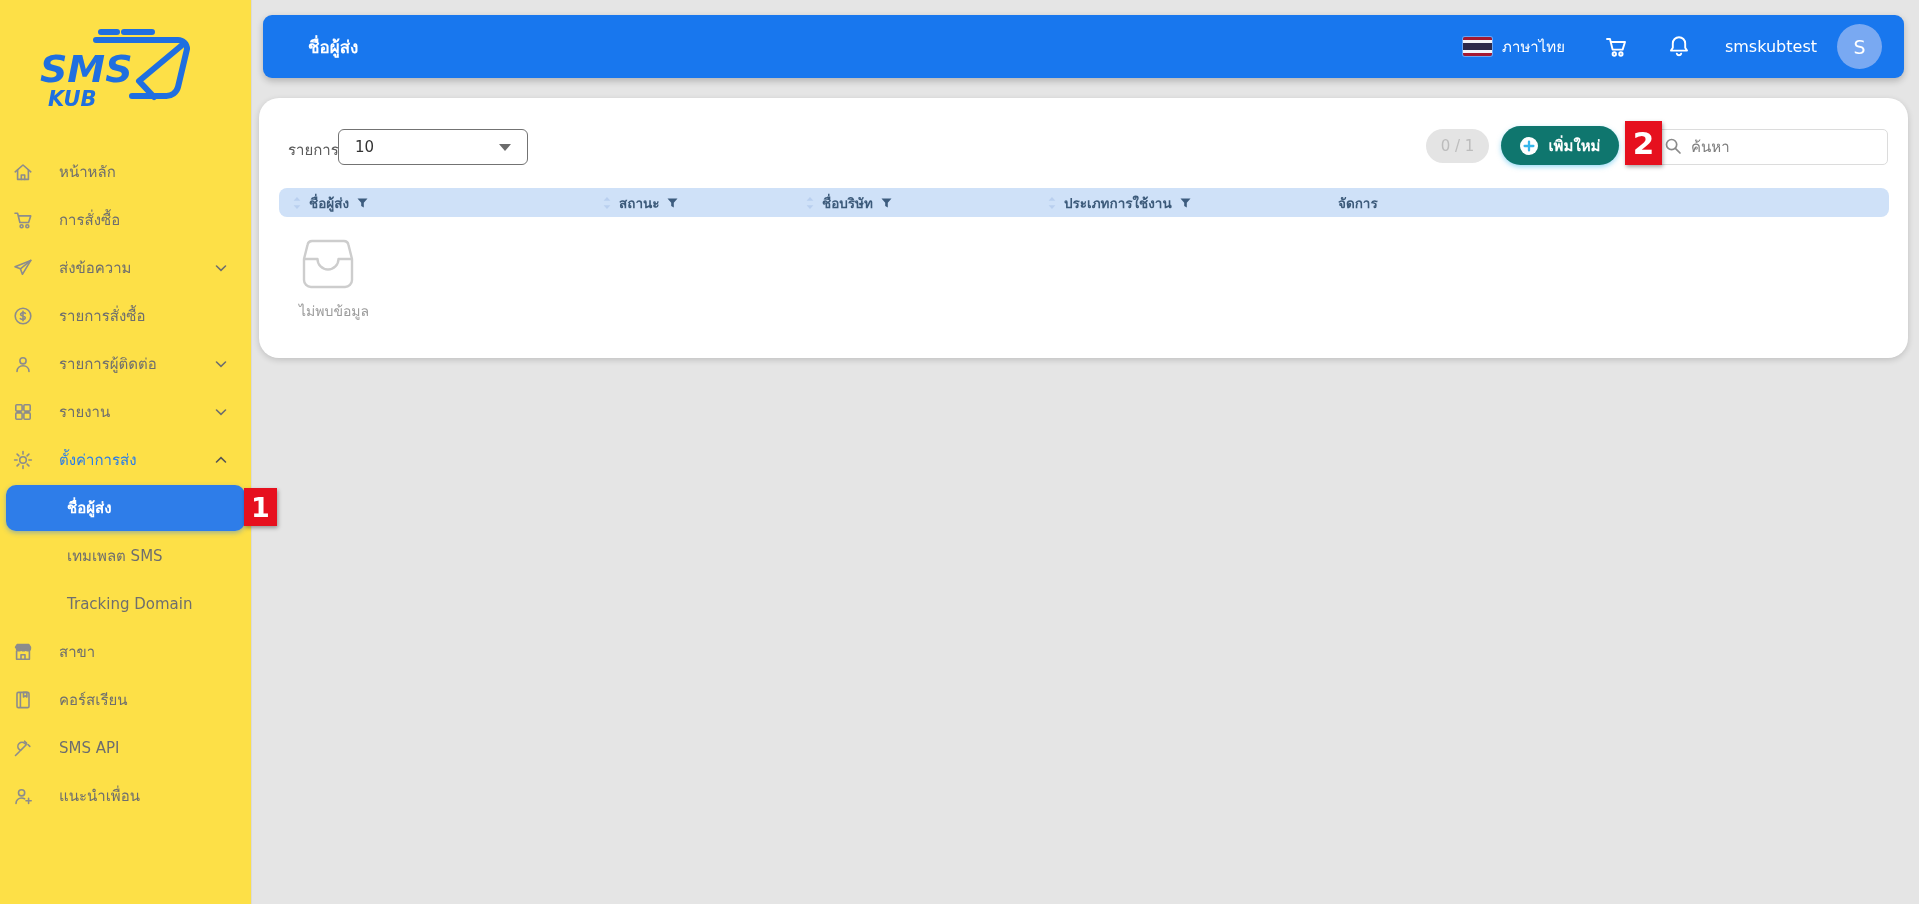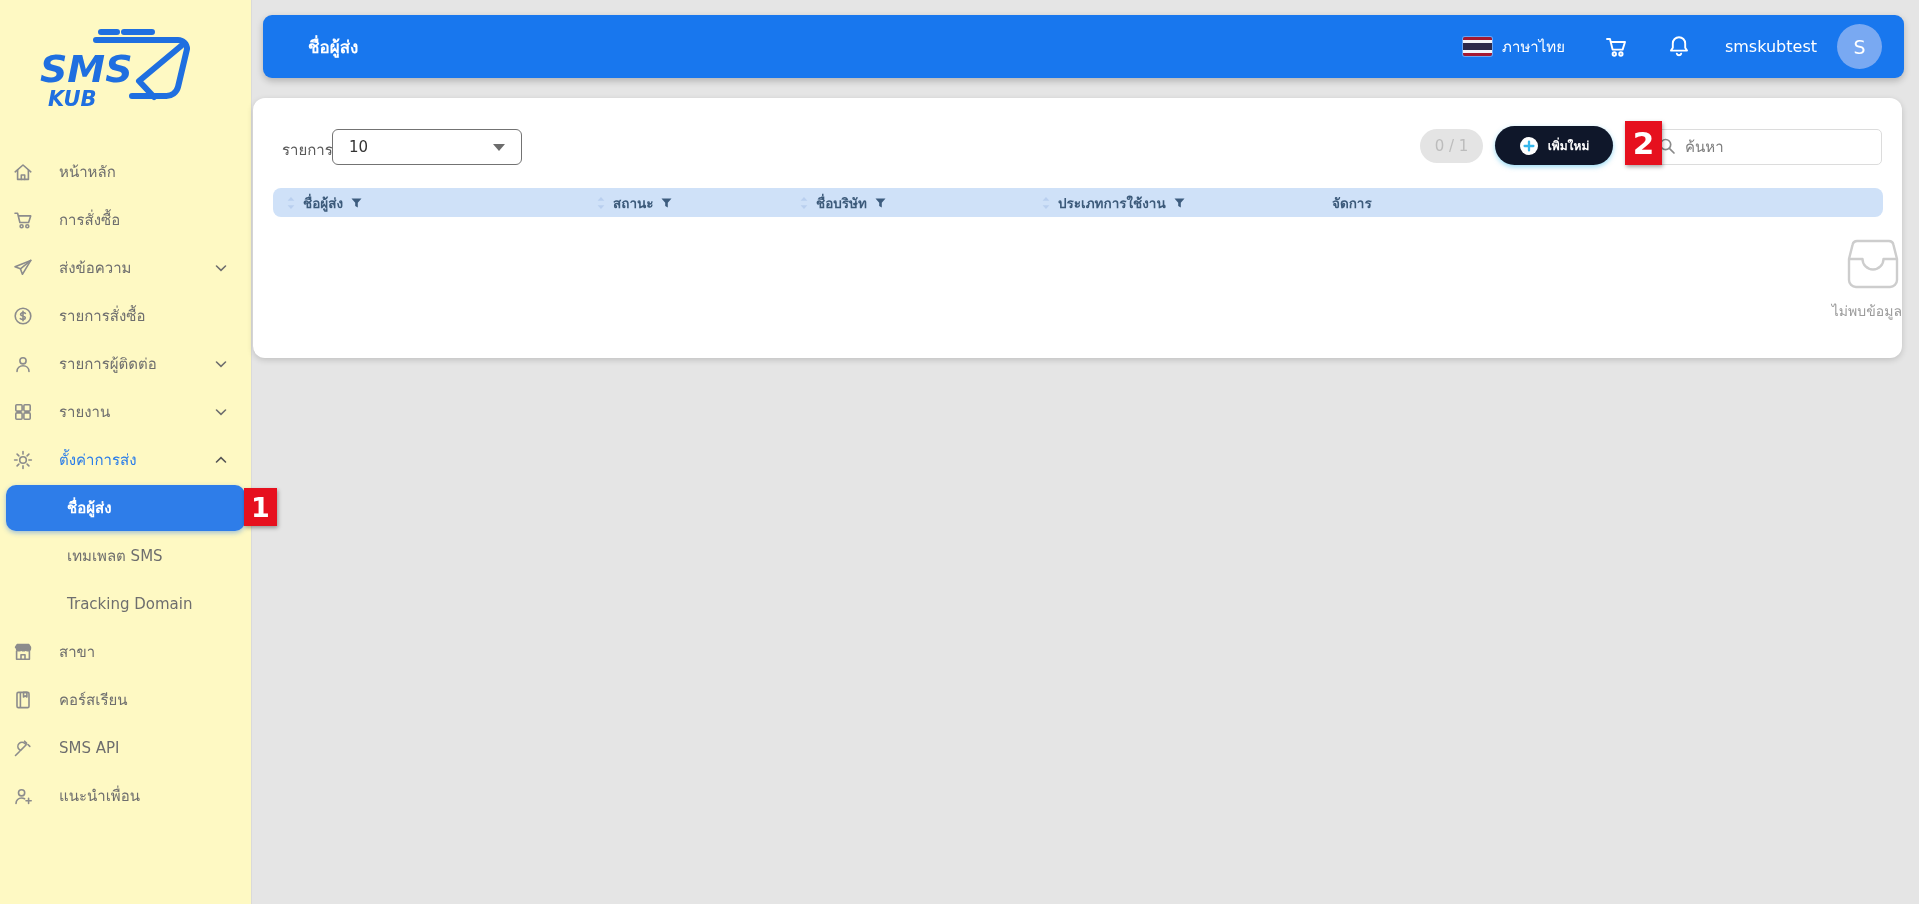--- a/index.html
+++ b/index.html
@@ -1,57 +1,57 @@
 <!DOCTYPE html>
 <html><head>
 <meta charset="utf-8">
 <style>
   * { margin:0; padding:0; box-sizing:border-box; }
   html,body { width:1919px; height:904px; }
   body { font-family:"DejaVu Sans","Liberation Sans",sans-serif; background:#e5e5e5; overflow:hidden; }
   .page { position:relative; width:1919px; height:904px; background:#e5e5e5; }
 
   
-  .sidebar { position:absolute; left:0; top:0; width:252px; height:904px; background:#fef9c3; border-right:1px solid #dadada; }
+  .sidebar { position:absolute; left:0; top:0; width:252px; height:904px; background:#fde047; border-right:1px solid #dadada; }
   .logo { margin:26px 0 0 38px; width:180px; height:88px; position:relative; cursor:pointer; }
   .nav { position:absolute; top:148px; left:0; right:0; }
   .nav-item { height:48px; display:flex; align-items:center; padding-left:11px; cursor:pointer; color:#6e6e6e; font-size:15px; }
   .nav-item .nicon { width:24px; height:22px; margin-right:24px; display:flex; align-items:center; justify-content:center; flex:none; }
   .nav-item .chev { margin-left:auto; margin-right:24px; display:flex; }
   .nav-item.parent-active { color:#2b7de9; }
   .subitem { height:48px; display:flex; align-items:center; padding-left:67px; cursor:pointer; color:#6e6e6e; font-size:15px; }
   .subitem.selected { height:46px; margin:1px 6px; border-radius:10px; background:#2e7de9; color:#ffffff; font-weight:bold; padding-left:61px; box-shadow:0 2px 5px rgba(46,125,233,.45); }
 
   
   .topbar { position:absolute; left:263px; top:15px; width:1641px; height:63px; background:#1877ee; border-radius:9px; box-shadow:0 3px 7px rgba(0,0,0,.22); display:flex; align-items:center; padding:0 22px 0 45px; }
   .topbar-title { color:#ffffff; font-weight:bold; font-size:17px; }
   .topbar-right { margin-left:auto; display:flex; align-items:center; }
   .flag { width:29px; height:19px; border-radius:2px; background:linear-gradient(#a51931 0 17%, #f4f5f8 17% 33%, #2d2a4a 33% 67%, #f4f5f8 67% 83%, #a51931 83% 100%); box-shadow:0 0 0 1px rgba(255,255,255,.35); cursor:pointer; }
   .lang { color:#ffffff; font-size:15px; margin-left:10px; cursor:pointer; }
   .top-icon { margin-left:38px; display:flex; cursor:pointer; }
   .username { color:#ffffff; font-size:16px; margin-left:34px; cursor:pointer; }
   .avatar { width:45px; height:45px; border-radius:50%; background:#79a9f2; color:#ffffff; font-size:19px; display:flex; align-items:center; justify-content:center; margin-left:20px; cursor:pointer; }
 
   
-  .card { position:absolute; left:253px; top:98px; width:1649px; height:260px; background:#ffffff; border-radius:12px; box-shadow:0 2px 6px rgba(0,0,0,.16); }
+  .card { position:absolute; left:259px; top:98px; width:1649px; height:260px; background:#ffffff; border-radius:20px; box-shadow:0 2px 6px rgba(0,0,0,.16); }
   .perpage-label { position:absolute; left:29px; top:40px; font-size:15px; color:#5a5a5a; }
   .perpage-select { position:absolute; left:79px; top:31px; width:190px; height:36px; border:1px solid #737373; border-radius:6px; display:flex; align-items:center; padding:0 16px; font-size:15px; color:#333; cursor:pointer; background:#fff; }
   .perpage-select .caret { margin-left:auto; width:0; height:0; border-left:6px solid transparent; border-right:6px solid transparent; border-top:7px solid #6c6c6c; }
   .pagination-pill { position:absolute; left:1167px; top:31px; width:63px; height:34px; background:#e4e4e4; border-radius:17px; color:#bcbcbc; font-size:15px; display:flex; align-items:center; justify-content:center; cursor:default; }
-  .add-btn { position:absolute; left:1242px; top:28px; width:118px; height:39px; background:#0f172a; border:none; border-radius:20px; color:#ffffff; font-weight:bold; font-size:12px; display:flex; align-items:center; justify-content:center; gap:9px; cursor:pointer; box-shadow:0 2px 5px rgba(54,183,236,.5); font-family:inherit; }
+  .add-btn { position:absolute; left:1242px; top:28px; width:118px; height:39px; background:#0f766e; border:none; border-radius:20px; color:#ffffff; font-weight:bold; font-size:15px; display:flex; align-items:center; justify-content:center; gap:9px; cursor:pointer; box-shadow:0 2px 5px rgba(54,183,236,.5); font-family:inherit; }
   .search-box { position:absolute; left:1395px; top:31px; width:234px; height:36px; }
   .search-box input { width:100%; height:100%; border:1px solid #dcdcdc; border-radius:5px; padding:0 10px 0 36px; font-size:15px; color:#444; outline:none; font-family:inherit; }
   .search-box input::placeholder { color:#7d7d7d; }
   .search-box .sicon { position:absolute; left:10px; top:8px; }
 
   .thead { position:absolute; left:20px; top:90px; width:1610px; height:29px; background:#cfe1f8; border-radius:8px; display:flex; align-items:center; font-size:13.5px; font-weight:bold; color:#3c5a7a; }
   .th { display:flex; align-items:center; gap:8px; padding-left:14px; cursor:pointer; }
   .th.c1 { width:310px; } .th.c2 { width:203px; } .th.c3 { width:242px; } .th.c4 { width:290px; } .th.c5 { flex:1; cursor:default; }
 
-  .empty { position:absolute; left:0; right:0; top:140px; text-align:right;margin-left:40px; }
+  .empty { position:absolute; left:0; right:0; top:140px; text-align:left;margin-left:40px; }
   .empty-text { margin-top:6px; color:#9b9b9b; font-size:14px; }
 
   
   .marker { position:absolute; background:#e6101e; color:#ffffff; font-weight:bold; display:flex; align-items:center; justify-content:center; box-shadow:1px 2px 4px rgba(0,0,0,.35); z-index:5; }
   .marker-1 { left:244px; top:488px; width:33px; height:38px; font-size:27px; }
   .marker-2 { left:1625px; top:121px; width:37px; height:44px; font-size:31px; }
 </style>
 </head>
 <body>
 

